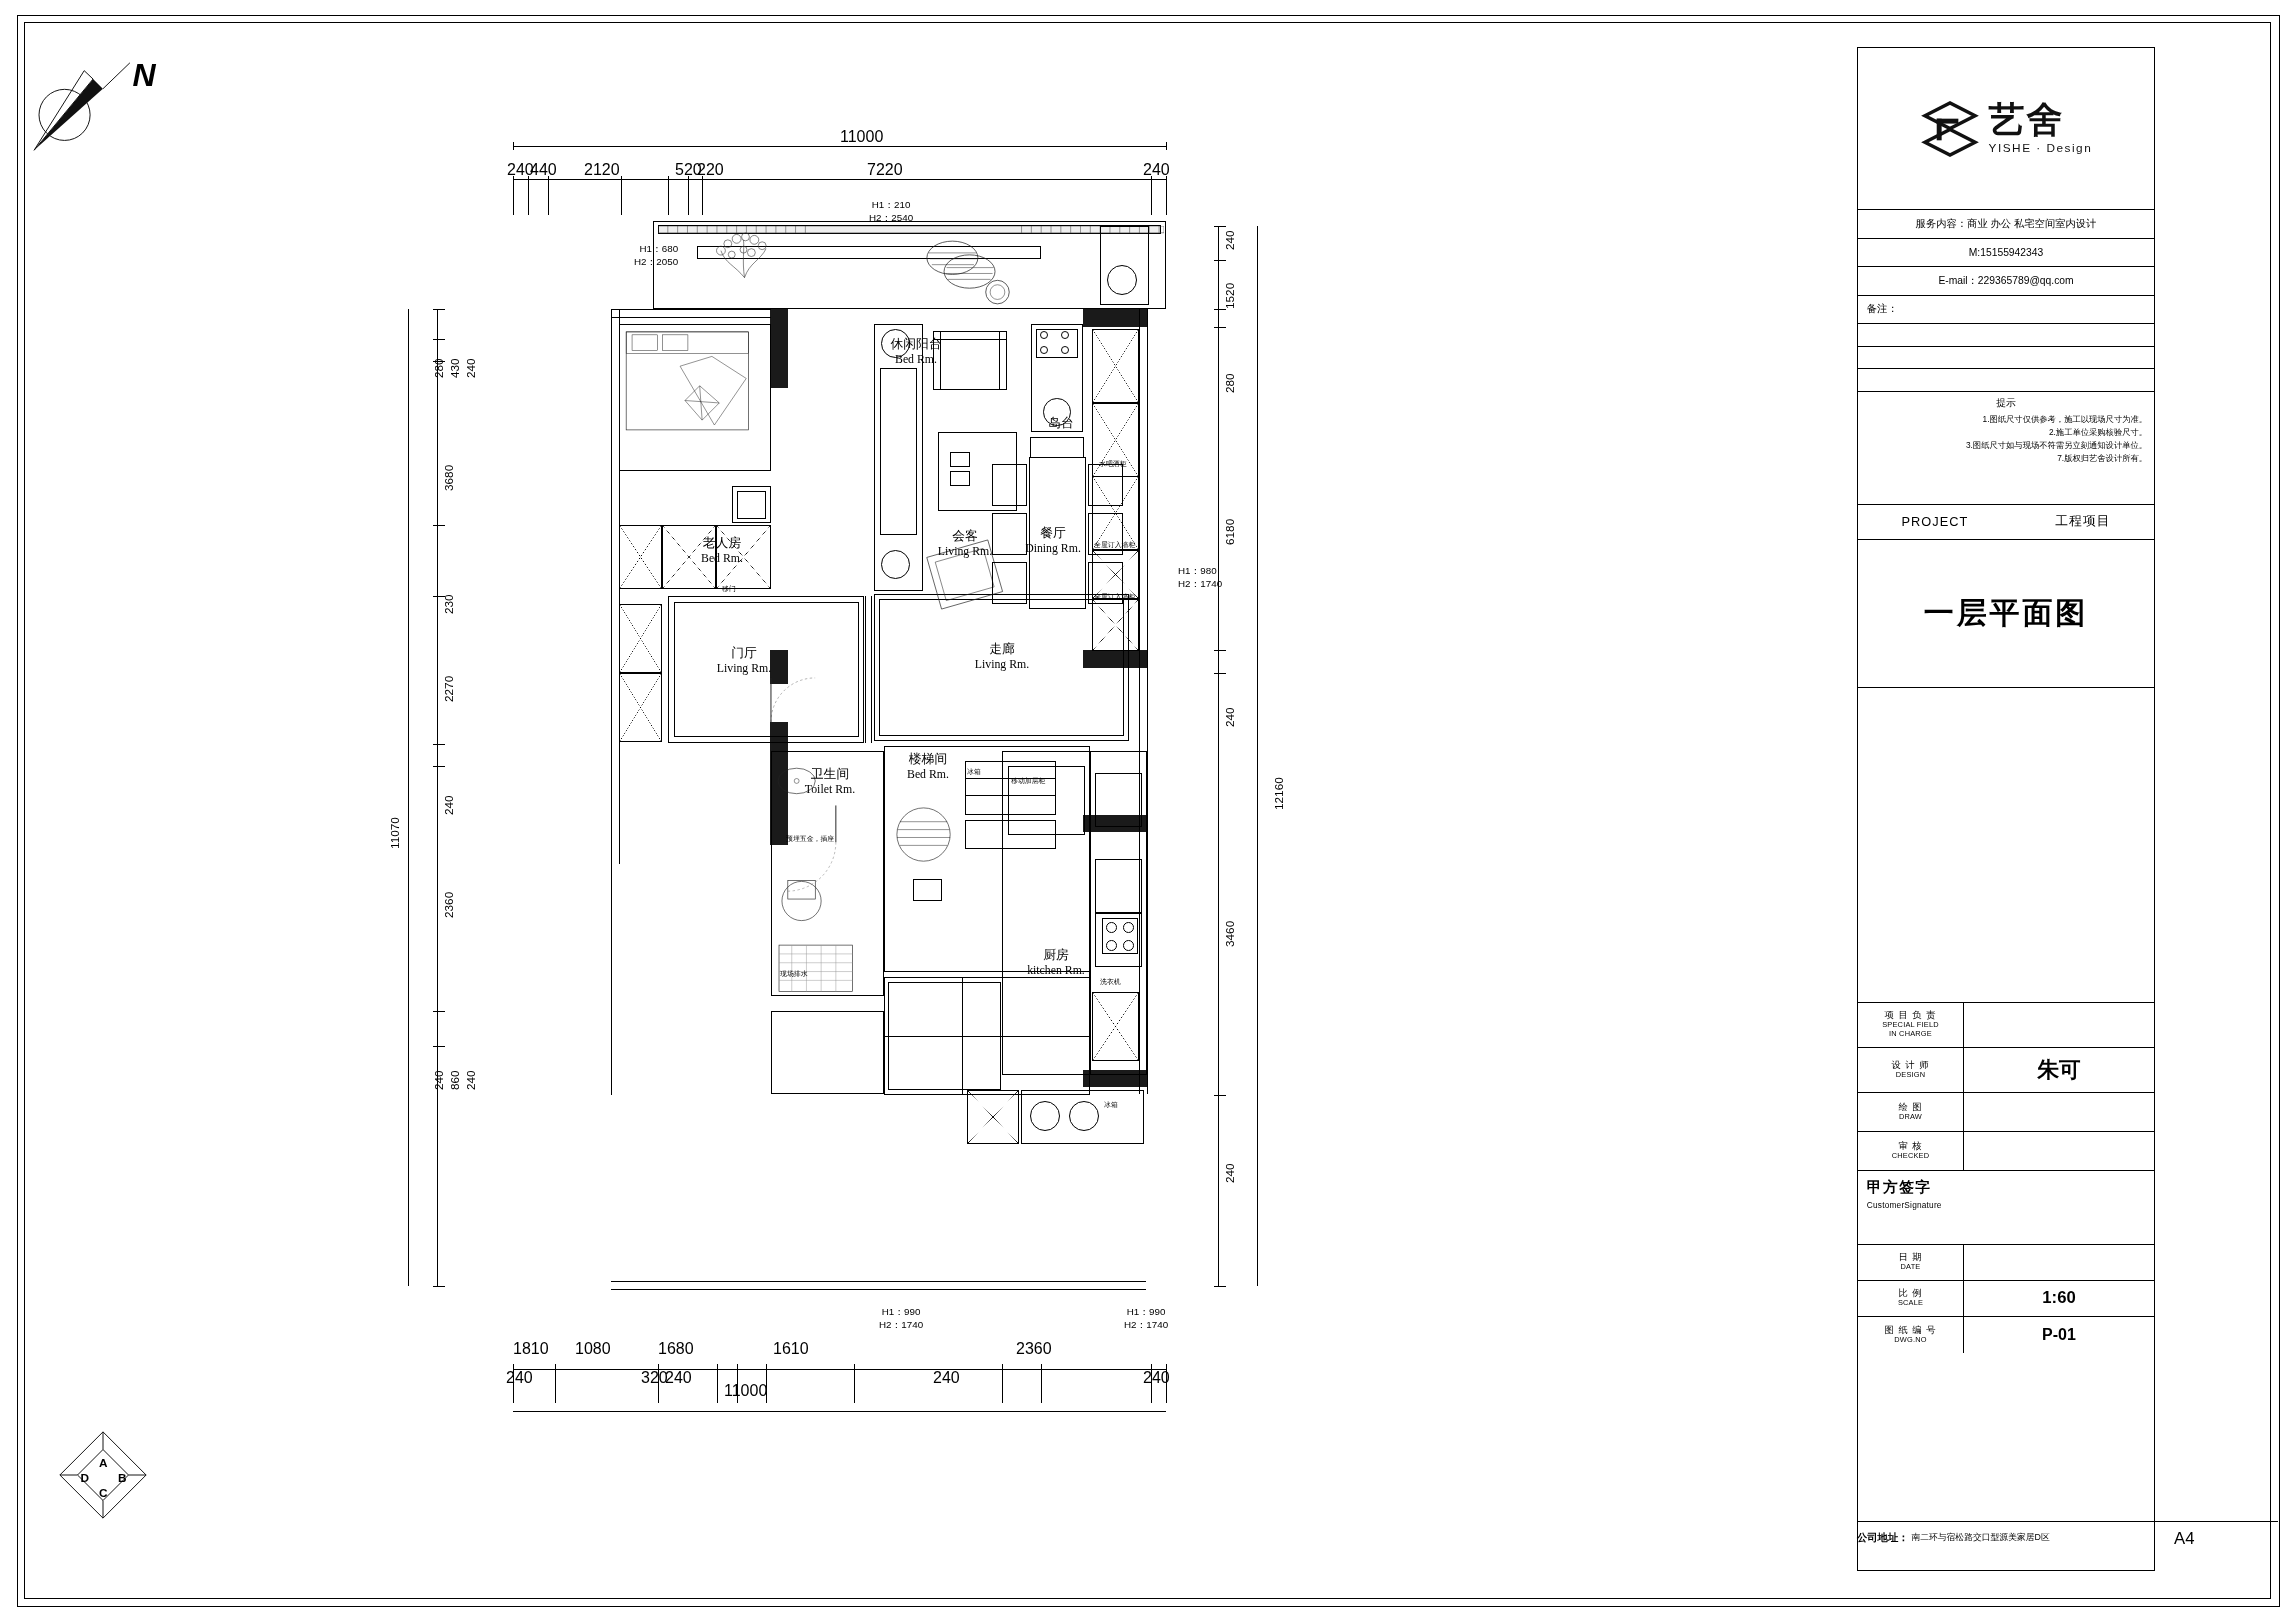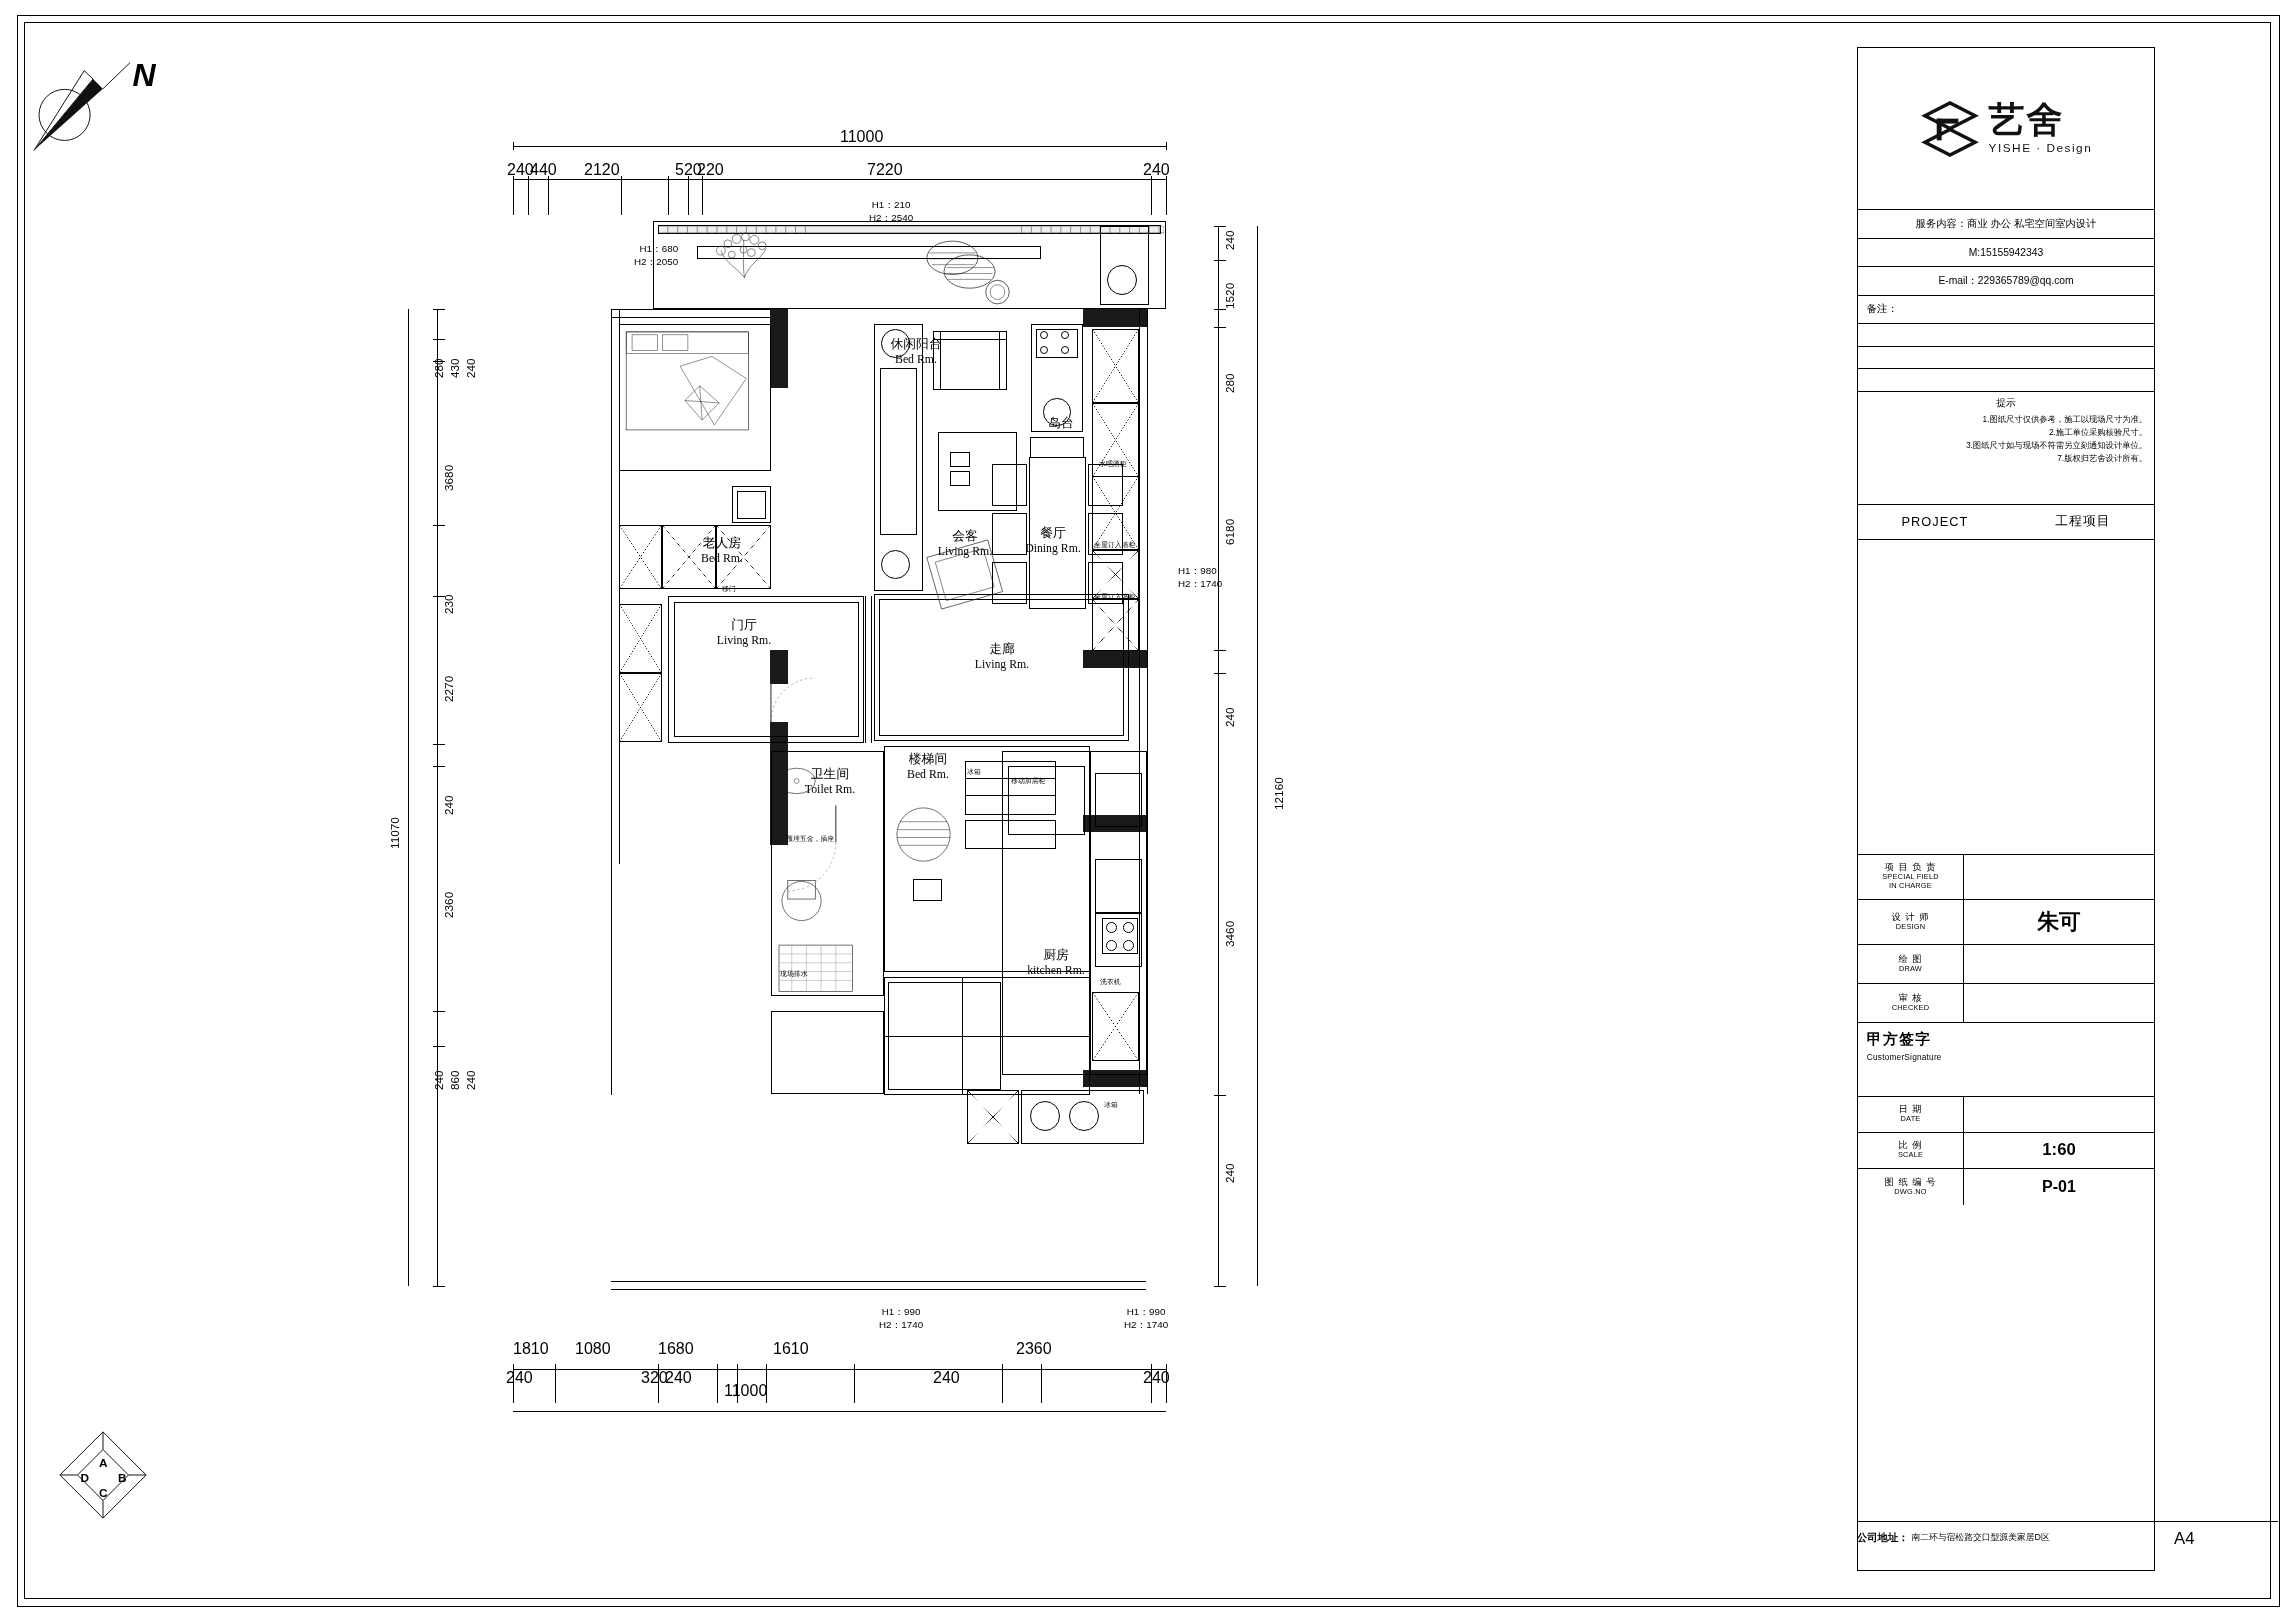--- a/index.html
+++ b/index.html
@@ -142,20 +142,21 @@
       <p>2.施工单位采购核验尺寸。</p>
       <p>3.图纸尺寸如与现场不符需另立刻通知设计单位。</p>
       <p>7.版权归艺舍设计所有。</p>
     </div>
 
     <div class="tb-project">
       <span>PROJECT</span>
       <span>工程项目</span>
     </div>
 
+    <div class="tb-drawtitle">一层平面图</div>
 
     <div class="tb-gap"></div>
 
     <div class="tb-2col" style="height:45px;">
       <div class="c1">
         <div class="lbl-cn">项 目 负 责</div>
         <div class="lbl-en">SPECIAL FIELD</div>
         <div class="lbl-en">IN CHARGE</div>
       </div>
       <div class="c2">
@@ -545,21 +546,21 @@
       <div class="en">Living Rm.</div>
     </div>
     <div class="rmlabel" style="left:660px;top:412px;width:98px;">
       <div class="cn">餐厅</div>
       <div class="en">Dining Rm.</div>
     </div>
     <div class="rmlabel" style="left:329px;top:422px;width:98px;">
       <div class="cn">老人房</div>
       <div class="en">Bed Rm.</div>
     </div>
-    <div class="rmlabel" style="left:351px;top:504px;width:98px;">
+    <div class="rmlabel" style="left:351px;top:532px;width:98px;">
       <div class="cn">门厅</div>
       <div class="en">Living Rm.</div>
     </div>
     <div class="rmlabel" style="left:609px;top:528px;width:98px;">
       <div class="cn">走廊</div>
       <div class="en">Living Rm.</div>
     </div>
     <div class="rmlabel" style="left:437px;top:653px;width:98px;">
       <div class="cn">卫生间</div>
       <div class="en">Toilet Rm.</div>

